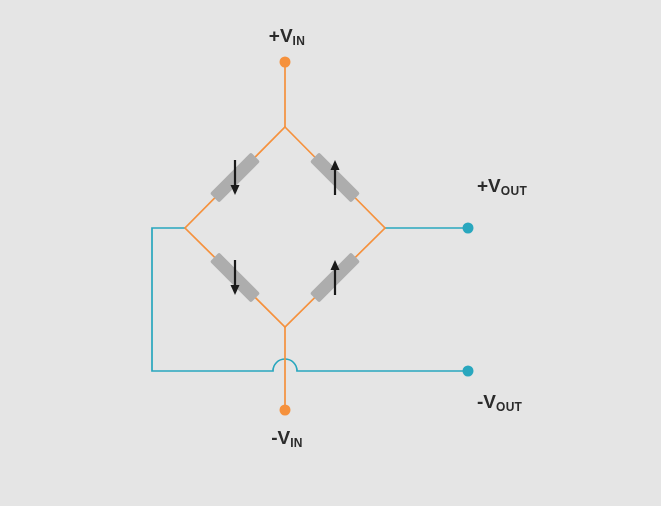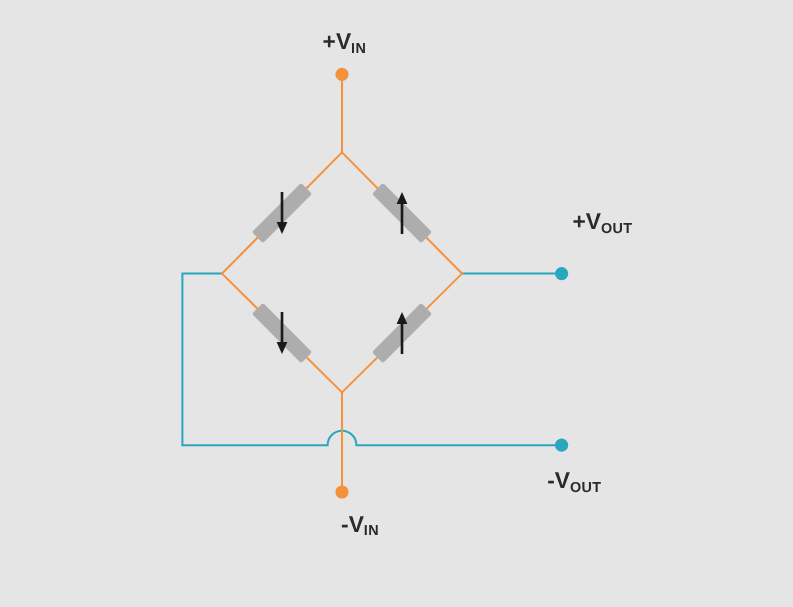--- a/index.html
+++ b/index.html
@@ -106,19 +106,19 @@
       </g>
       <g>
         <line class="arrow-line" x1="335" y1="295" x2="335" y2="269"></line>
         <polygon class="arrow-head" points="335,260 330.5,270 339.5,270"></polygon>
       </g>
     </g>
   </svg>
 
   <div class="label label-center" style="left:287px; top:26px"><span class="main">+V</span><span class="sub">IN</span></div>
 
-  <div class="label label-center" style="left:300px; top:428px"><span class="main">-V</span><span class="sub">IN</span></div>
+  <div class="label label-center" style="left:287px; top:428px"><span class="main">-V</span><span class="sub">IN</span></div>
 
   <div class="label" style="left:477px; top:176px"><span class="main">+V</span><span class="sub">OUT</span></div>
 
-  <div class="label" style="left:456px; top:392px"><span class="main">-V</span><span class="sub">OUT</span></div>
+  <div class="label" style="left:477px; top:392px"><span class="main">-V</span><span class="sub">OUT</span></div>
 
 </div>
 
 </body></html>

